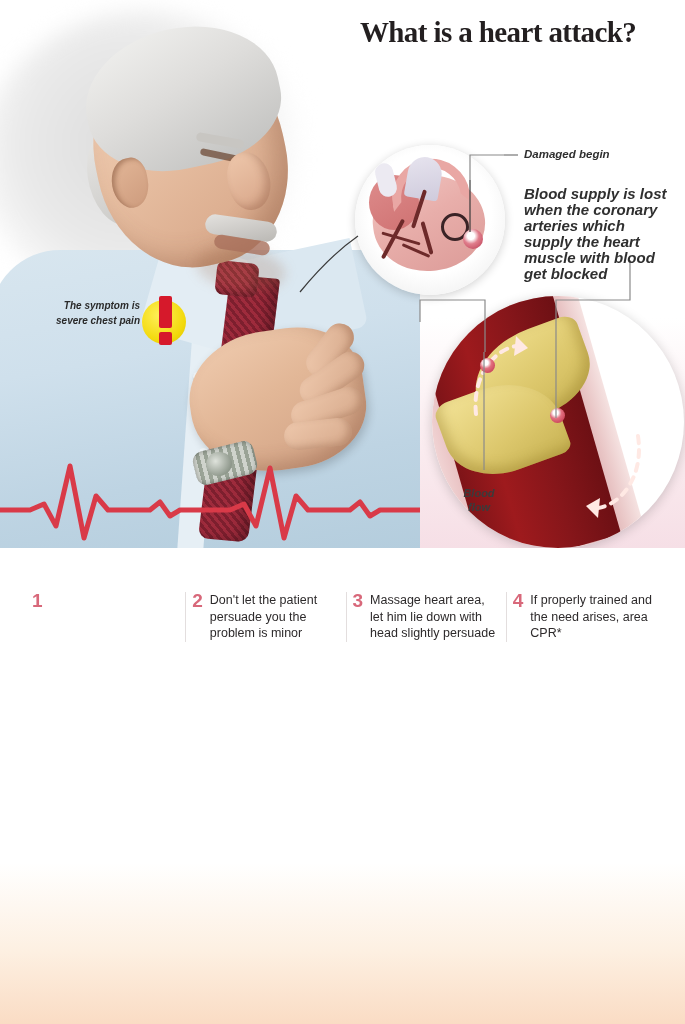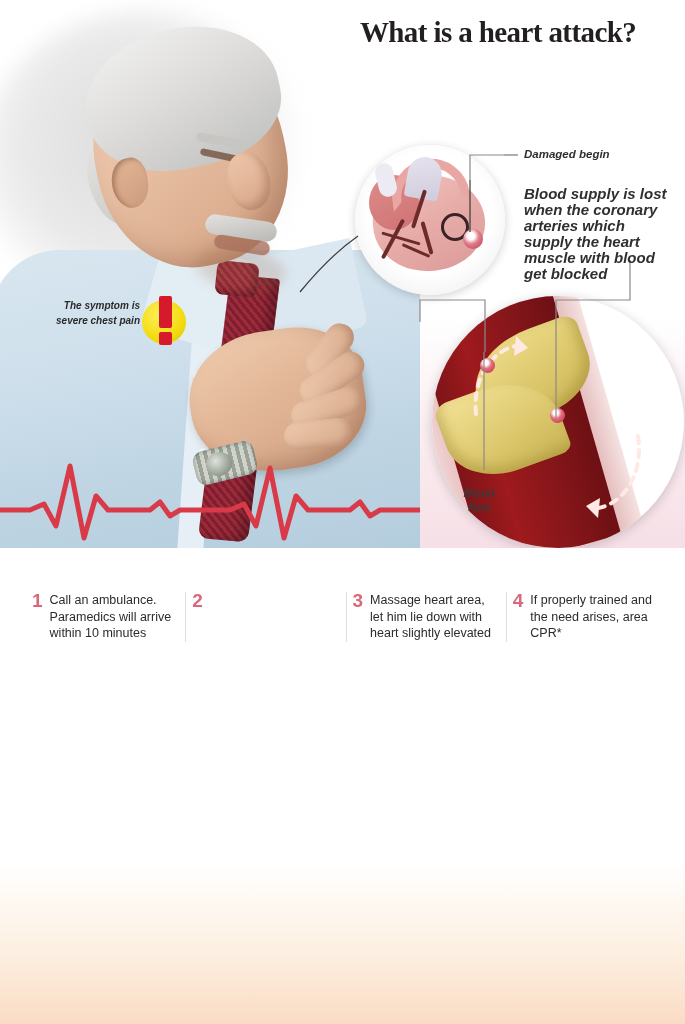--- a/index.html
+++ b/index.html
@@ -239,28 +239,28 @@
 
     <div style="position:absolute;left:312px;top:16px;width:372px;text-align:center;font-family:Liberation Serif, serif;">
       <div class="h2" style="font-size:29px;letter-spacing:-.6px;">What is a heart attack?</div>
     </div>
   </div>
 
   <div id="done-section"></div>
   <div class="steps">
     <div class="step">
       <div class="step-num">1</div>
-      <div class="step-text">Call an ambulance. Paramedics will arrive within 10 minutes</div>
     </div>
     <div class="step">
       <div class="step-num">2</div>
+      <div class="step-text">Don't let the patient persuade you the problem is minor</div>
     </div>
     <div class="step">
       <div class="step-num">3</div>
-      <div class="step-text">Massage heart area, let him lie down with heart slightly elevated</div>
+      <div class="step-text">Massage heart area, let him lie down with head slightly persuade</div>
     </div>
     <div class="step">
       <div class="step-num">4</div>
       <div class="step-text">If  properly trained and the need arises, area CPR*</div>
     </div>
   </div>
 
   <div id="bottom-section">
 
     

